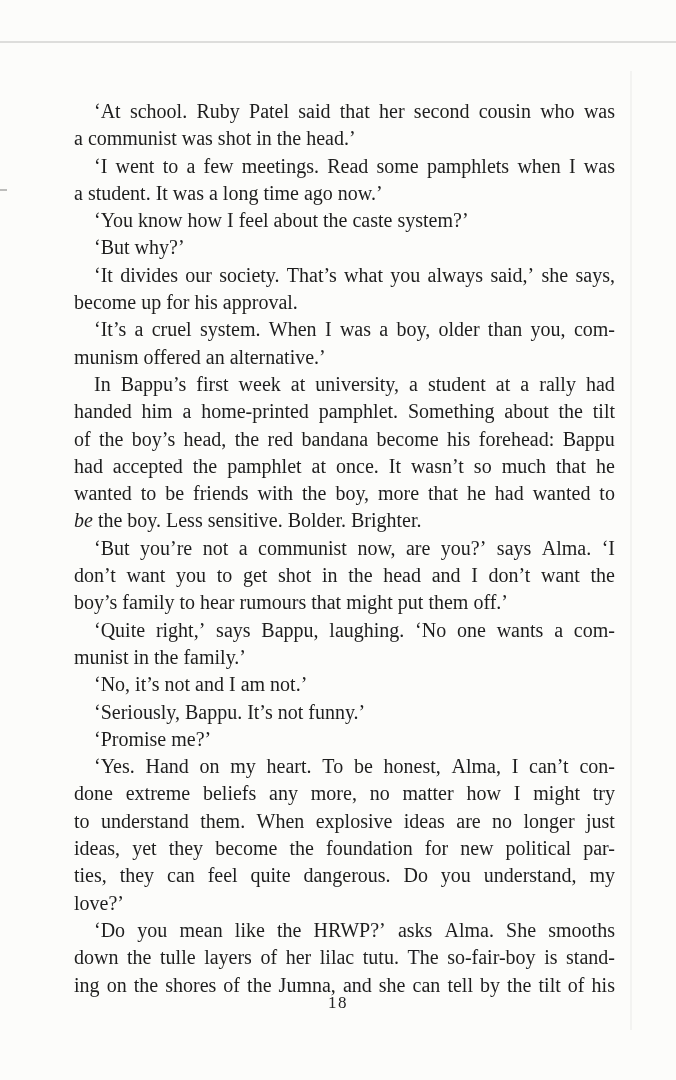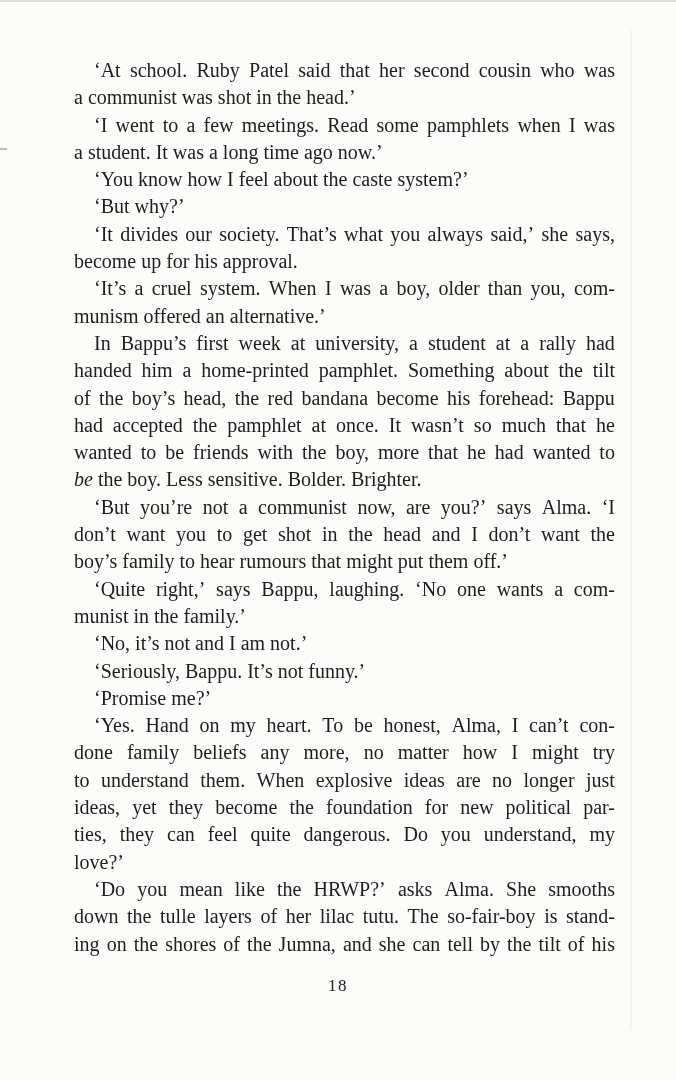--- a/index.html
+++ b/index.html
@@ -11,20 +11,21 @@
     width: 676px;
     height: 1080px;
     background: #fcfcfa;
     overflow: hidden;
     font-family: "Liberation Serif", "DejaVu Serif", serif;
     color: #1e1e1e;
   }
   .page {
     position: absolute;
     inset: 0;
+    margin-top: 41px;
   }
   .scan-top-line {
     position: absolute;
     top: 0;
     left: 0;
     width: 100%;
     height: 2px;
     background: rgba(0,0,0,0.12);
   }
   .edge-shadow {
@@ -59,21 +60,21 @@
     justify-content: space-between;
   }
   .line.indent {
     padding-left: 20px;
   }
   .it {
     font-style: italic;
   }
   .page-number {
     position: absolute;
-    top: 975px;
+    top: 951px;
     left: 0;
     width: 676px;
     text-align: center;
     font-size: 17px;
     line-height: 22px;
     letter-spacing: 1.5px;
     color: #222;
   }
 </style>
 </head>
@@ -269,21 +270,21 @@
         <span>To</span>
         <span>be</span>
         <span>honest,</span>
         <span>Alma,</span>
         <span>I</span>
         <span>can’t</span>
         <span>con-</span>
       </div>
       <div class="line just">
         <span>done</span>
-        <span>family</span>
+        <span>extreme</span>
         <span>beliefs</span>
         <span>any</span>
         <span>more,</span>
         <span>no</span>
         <span>matter</span>
         <span>how</span>
         <span>I</span>
         <span>might</span>
         <span>try</span>
       </div>

